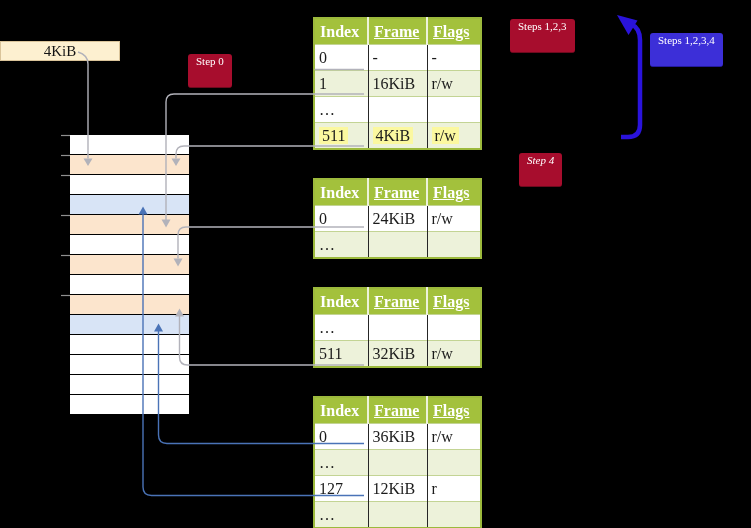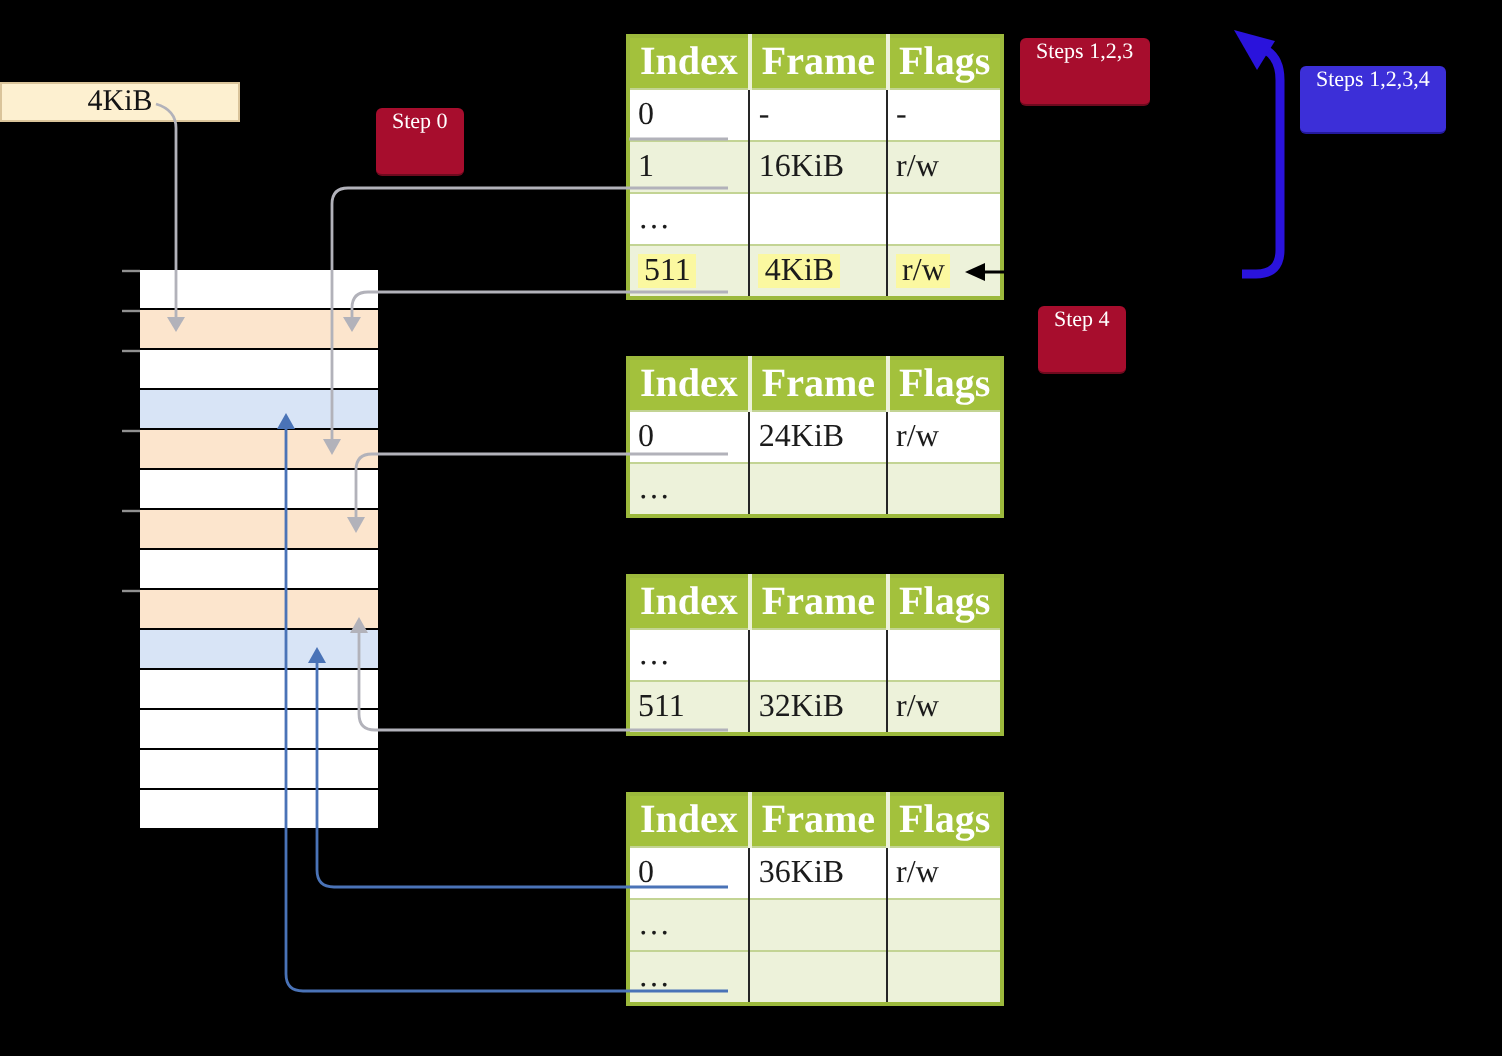--- a/index.html
+++ b/index.html
@@ -17,35 +17,35 @@
   
   .badge{
     position:absolute;color:#ffffff;font-size:11px;line-height:1;
     padding:2px 8px 20px;border-radius:3px;white-space:nowrap;
   }
   .badge.red{background:var(--crimson);border-bottom:1px solid #6e0a1e;}
   .badge.blue{background:var(--indigo-badge);border-bottom:1px solid #241a9e;}
   #badge-step0{left:188px;top:54px;}
   #badge-steps123{left:510px;top:19px;}
   #badge-steps1234{left:650px;top:33px;}
-  #badge-step4{left:519px;top:153px;}
+  #badge-step4{left:519px;top:153px;font-style:italic;}
   
   #memory-strip{position:absolute;left:70px;top:135px;width:119px;}
   .mrow{height:19px;border-bottom:1px solid #000;background:#fff;}
   .mrow.peach{background:var(--peach);}
   .mrow.blue{background:var(--light-blue);}
   
   .pt{position:absolute;left:313px;}
   #pt0{top:17px;} #pt1{top:178px;} #pt2{top:287px;} #pt3{top:396px;}
   table.ptable{border-collapse:collapse;table-layout:fixed;border:2px solid var(--border-green);}
   table.ptable th{
-    background:var(--header-green);color:#fff;font-weight:bold;font-size:20px;
+    background:var(--header-green);color:#fff;font-weight:bold;font-size:16px;
     text-align:left;height:23px;padding:1px 5px;box-sizing:content-box;
   }
-  table.ptable th + th{border-left:2px solid var(--row-green);}
+  table.ptable th + th{border-left:2px solid var(--row-green);text-decoration:underline;}
   table.ptable td{
     font-size:16px;color:#1b1b1b;height:23px;padding:1px 4px;
     border-top:1px solid var(--row-sep);white-space:nowrap;overflow:hidden;
   }
   table.ptable td + td{border-left:1px solid #262626;}
   table.ptable tr.shaded td{background:var(--row-green);}
   table.ptable tr:not(.shaded) td{background:#fff;}
   .hl{background:var(--highlight-yellow);padding:0 3px;}
   
   #overlay{position:absolute;left:0;top:0;pointer-events:none;}
@@ -210,20 +210,25 @@
           <tr>
             <td>0</td>
             <td>36KiB</td>
             <td>r/w</td>
           </tr>
           <tr class="shaded">
             <td>…</td>
             <td></td>
             <td></td>
           </tr>
+          <tr>
+            <td>127</td>
+            <td>12KiB</td>
+            <td>r</td>
+          </tr>
           <tr class="shaded">
             <td>…</td>
             <td></td>
             <td></td>
           </tr>
         </tbody>
       </table>
     </div>
 
   <svg id="overlay" width="751" height="528" viewBox="0 0 751 528">

